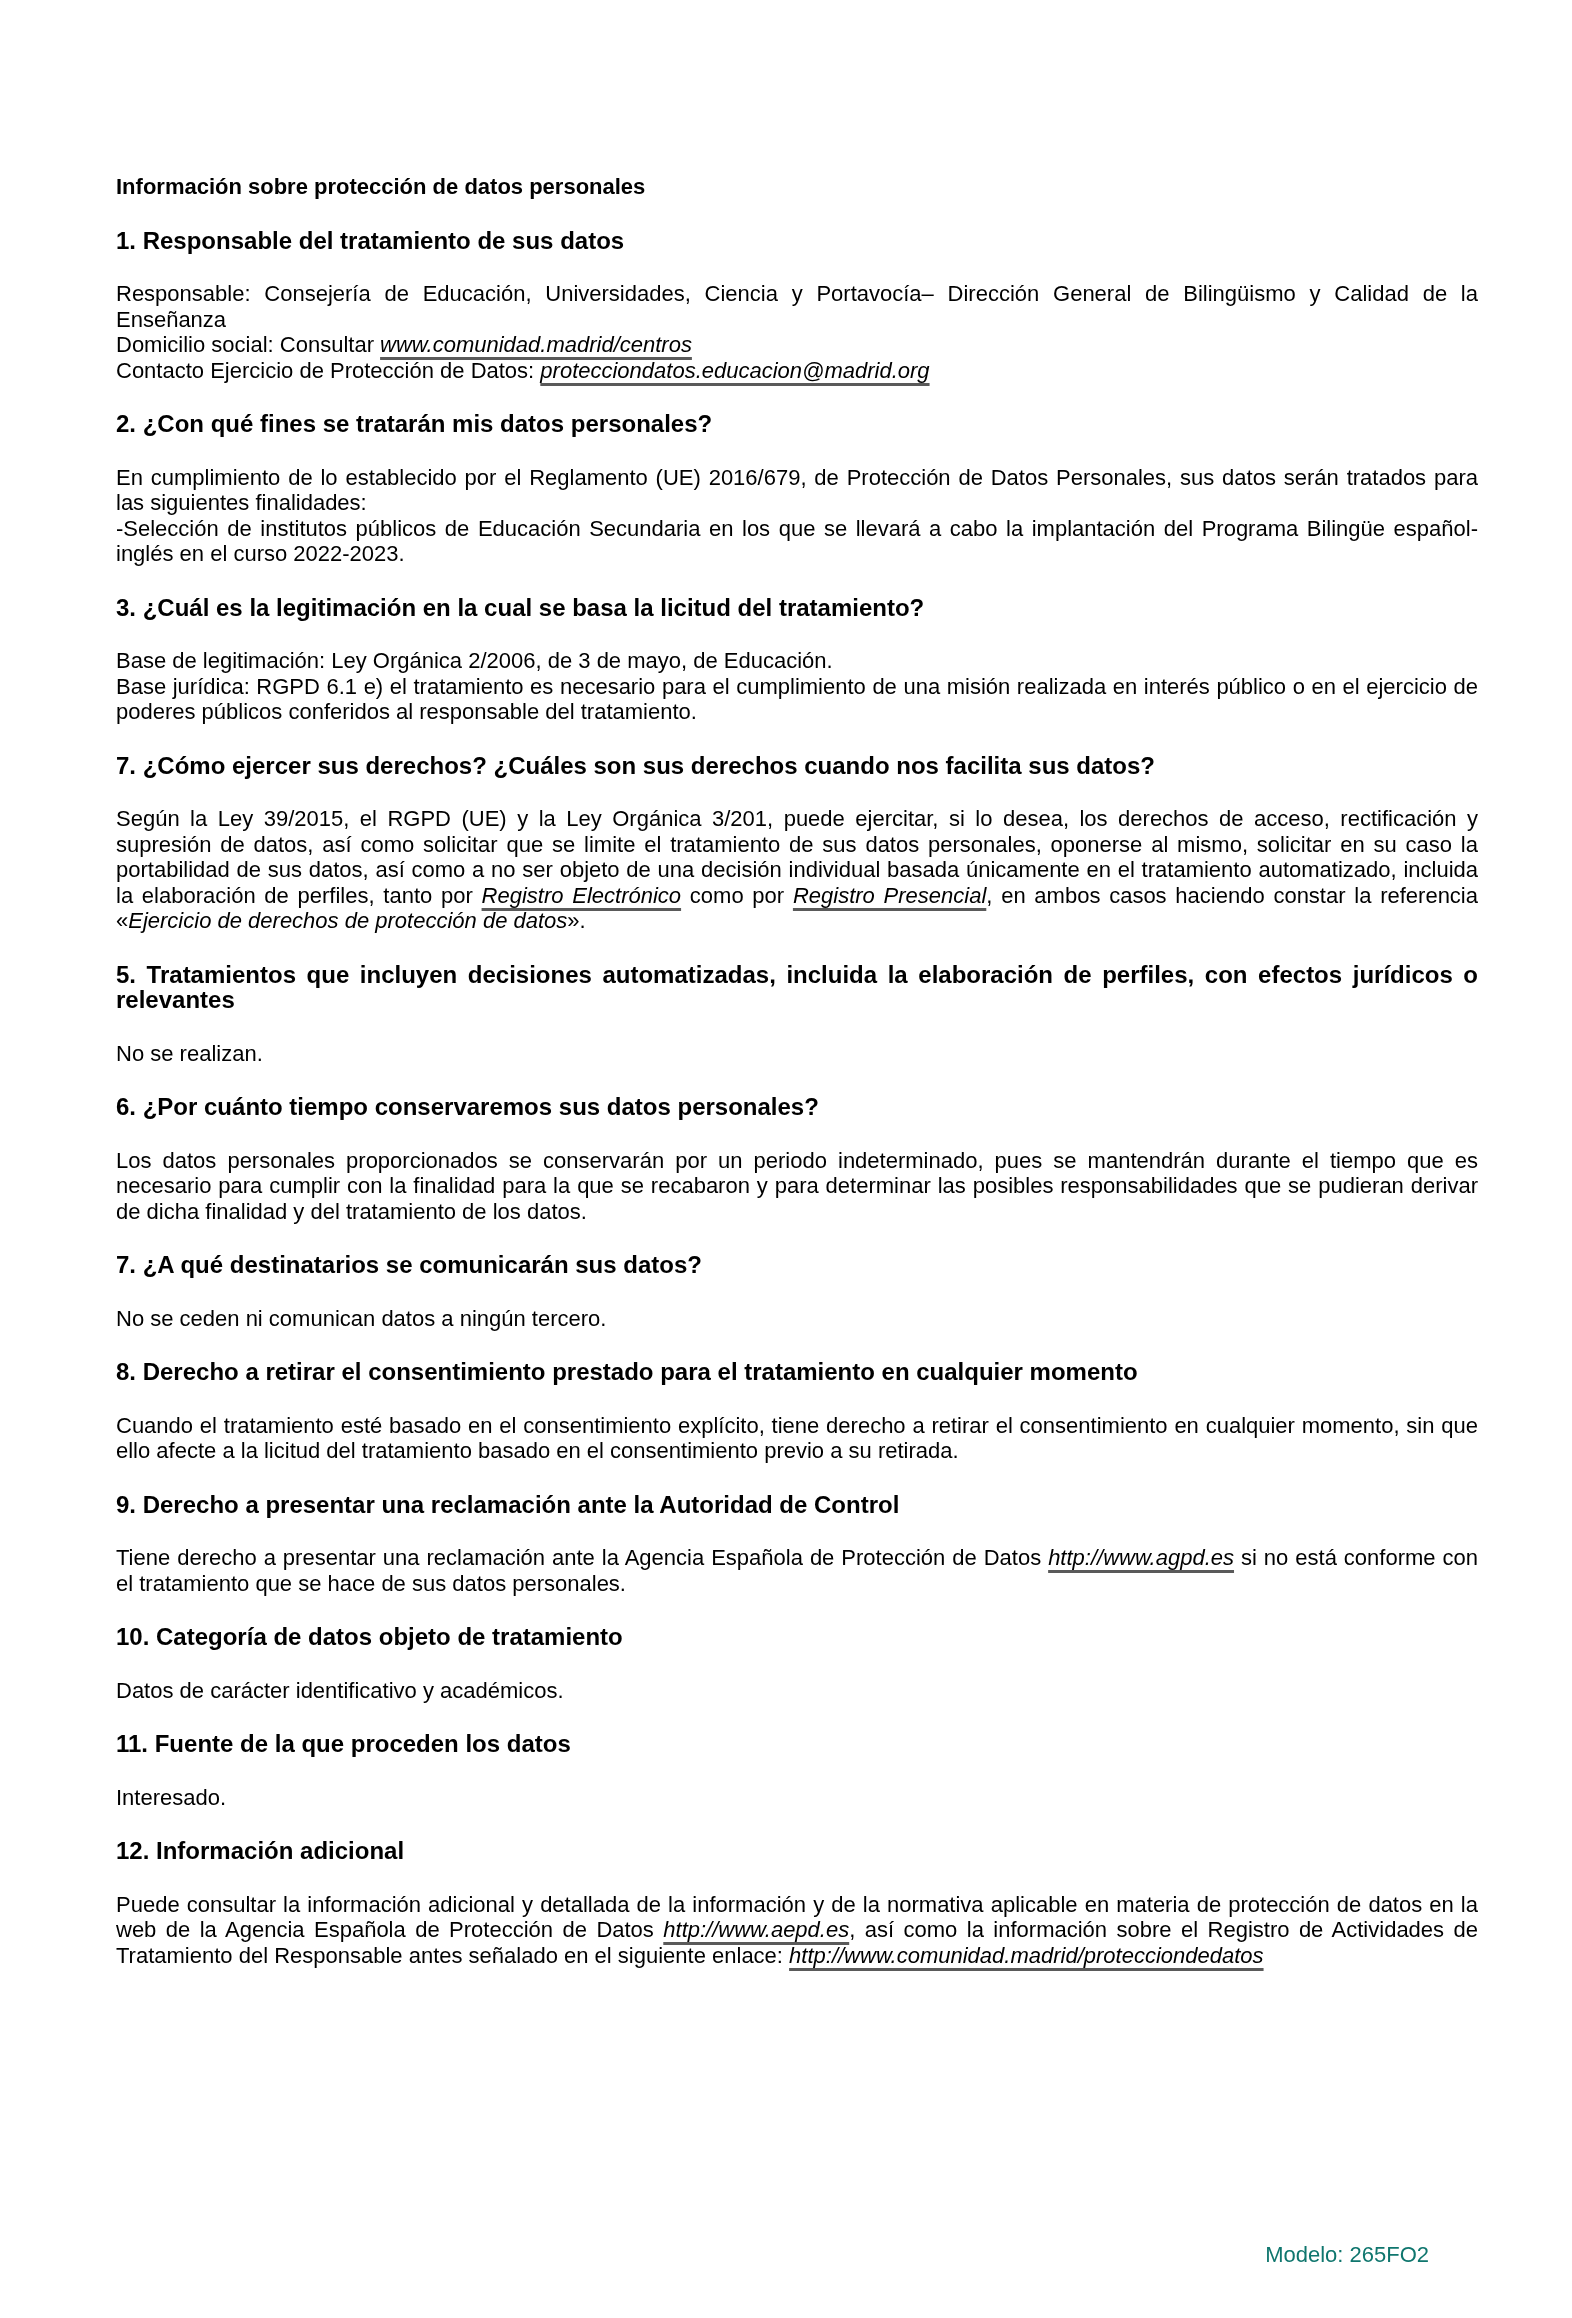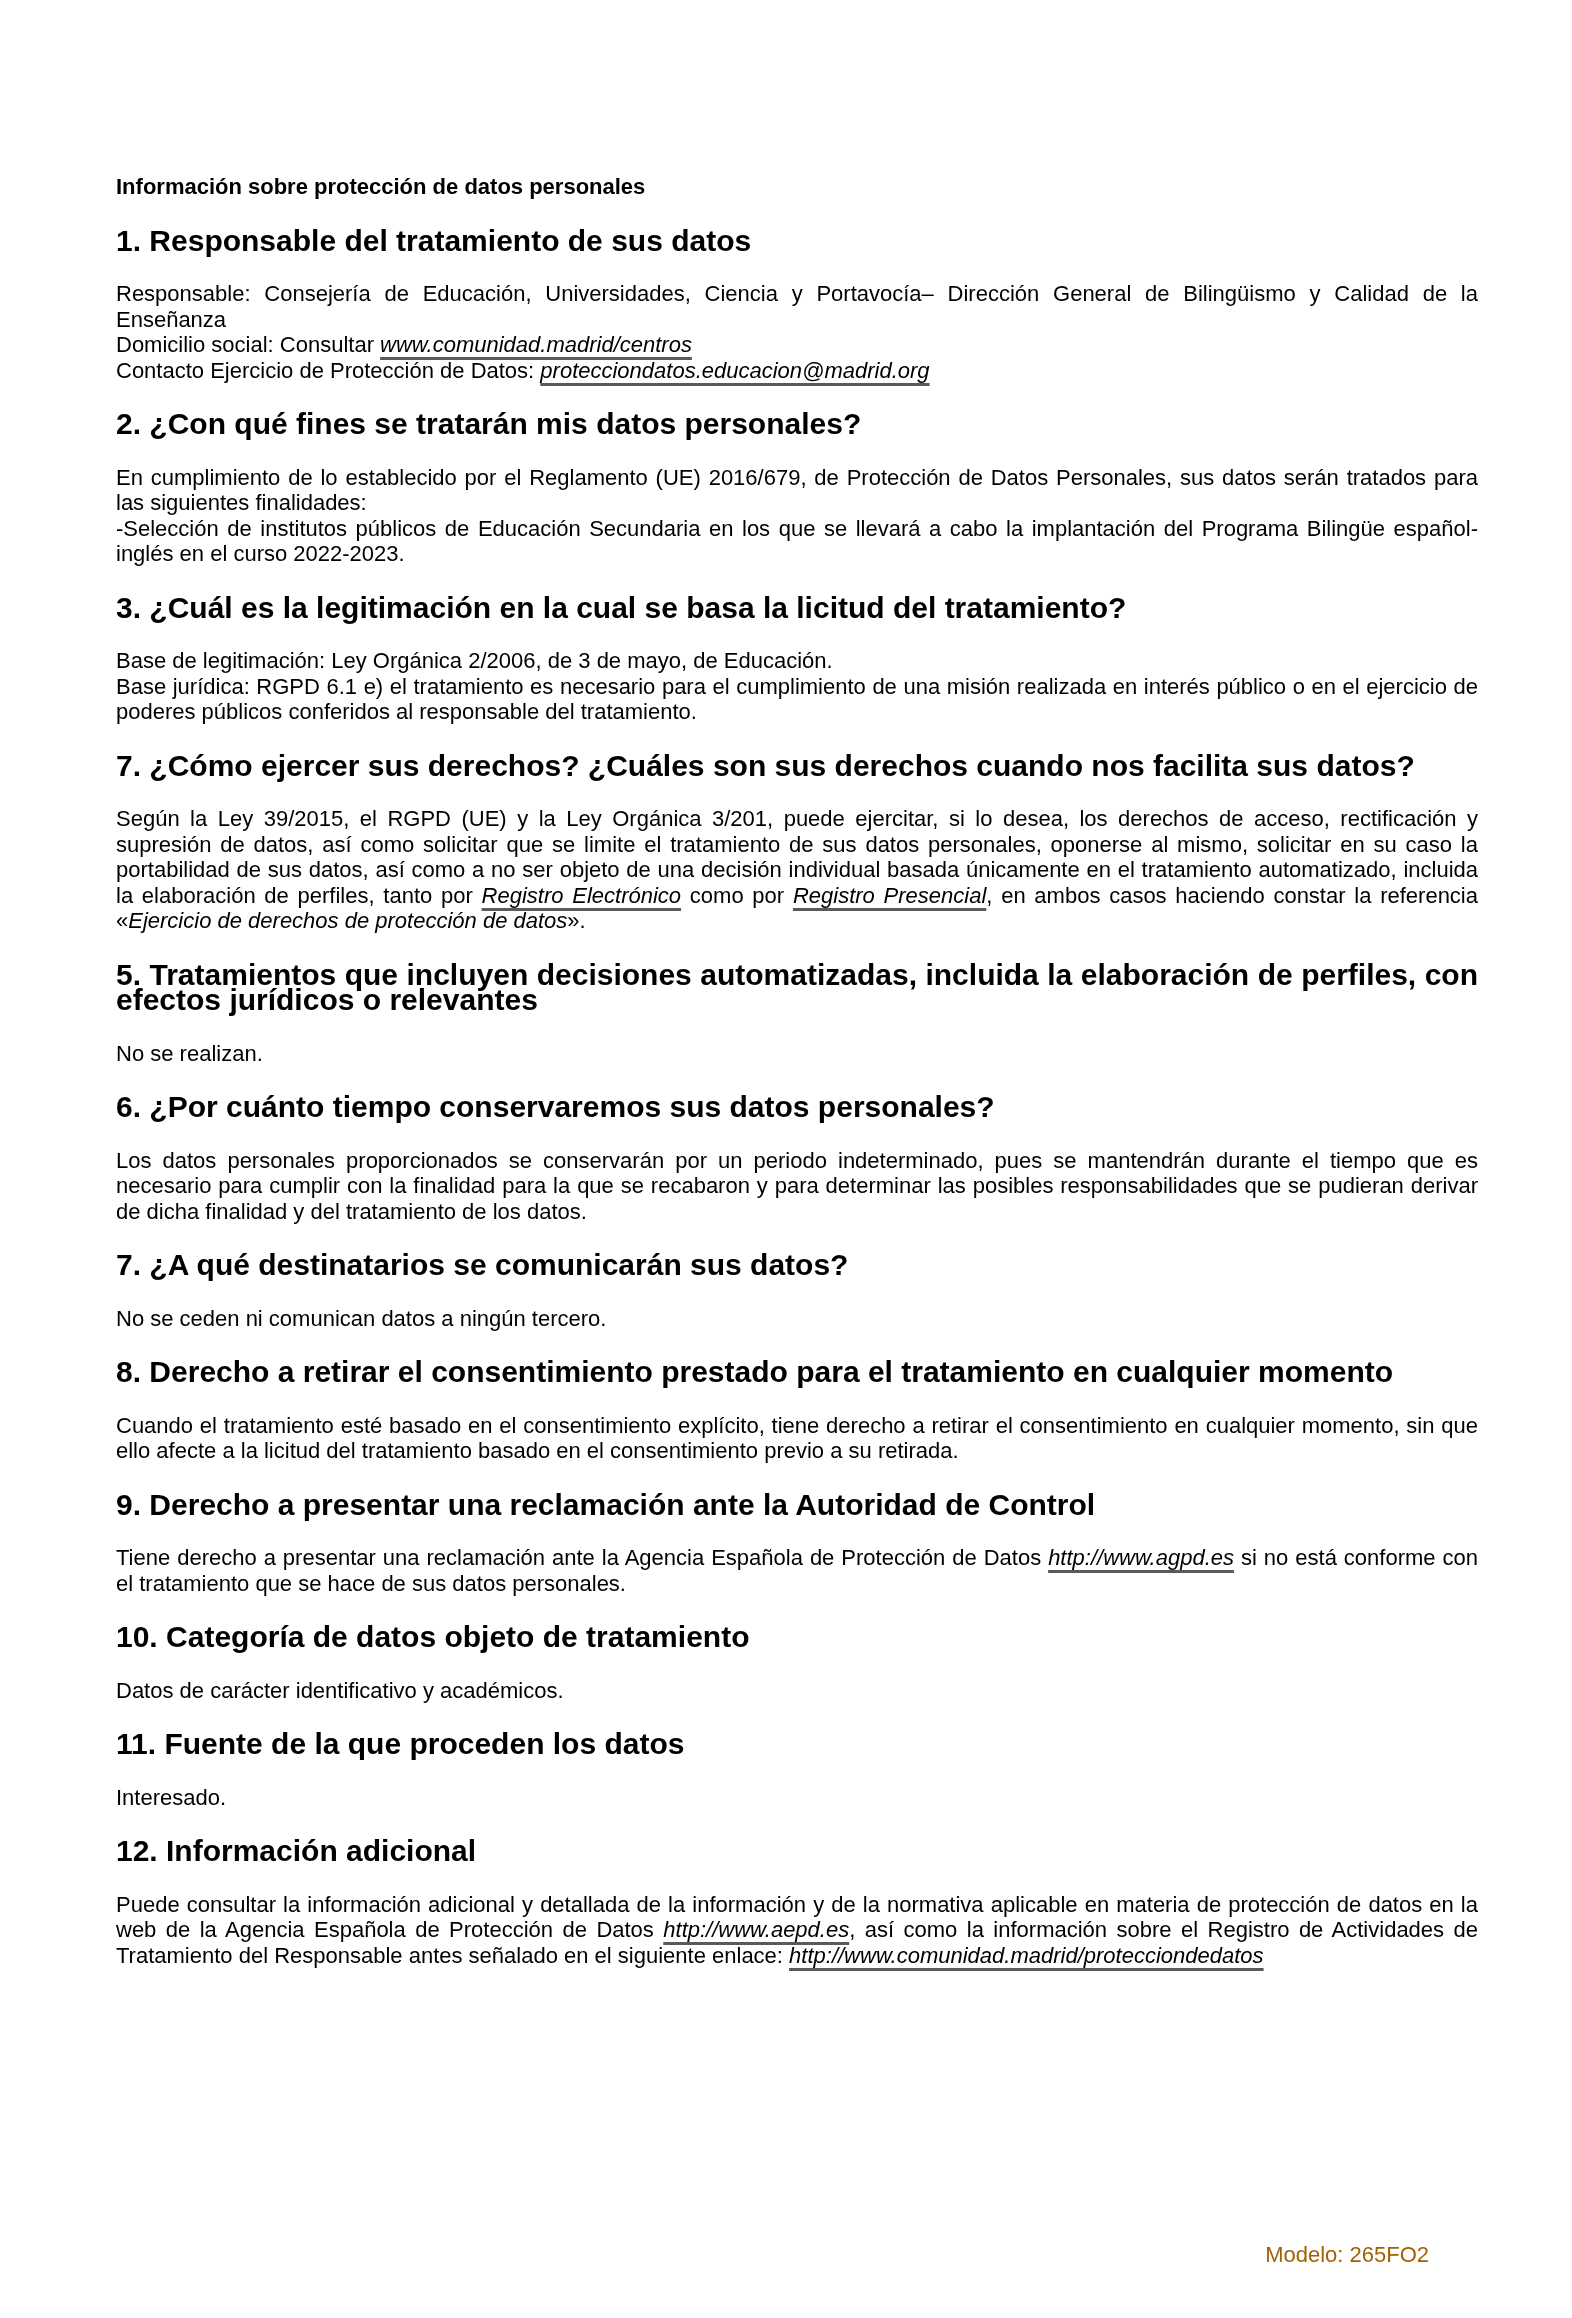--- a/index.html
+++ b/index.html
@@ -26,21 +26,21 @@
     top: 174px;
   }
   .doc-title {
     font-weight: bold;
     margin: 0 0 28px 0;
     text-align: left;
   }
   .section { margin: 0; }
   .section-heading {
     font-weight: bold;
-    font-size: 30px;
+    font-size: 24px;
     line-height: 25.5px;
     margin: 0 0 28px 0;
     text-align: justify;
   }
   .para-group {
     margin: 0 0 28px 0;
   }
   .para {
     margin: 0;
     text-align: justify;
@@ -55,21 +55,21 @@
     text-decoration-thickness: 2.8px;
     text-underline-offset: 4.8px;
   }
   .run-italic { font-style: italic; margin-top: 12px; }
   .footer {
     position: absolute;
     top: 2242px;
     right: 143px;
     font-size: 22px;
     line-height: 25.5px;
-    color: #a16207;
+    color: #0f766e;
   }
 </style>
 </head>
 <body>
 
 <div class="page">
   <div class="content">
 
     <p class="doc-title">Información sobre protección de datos personales</p>
 

